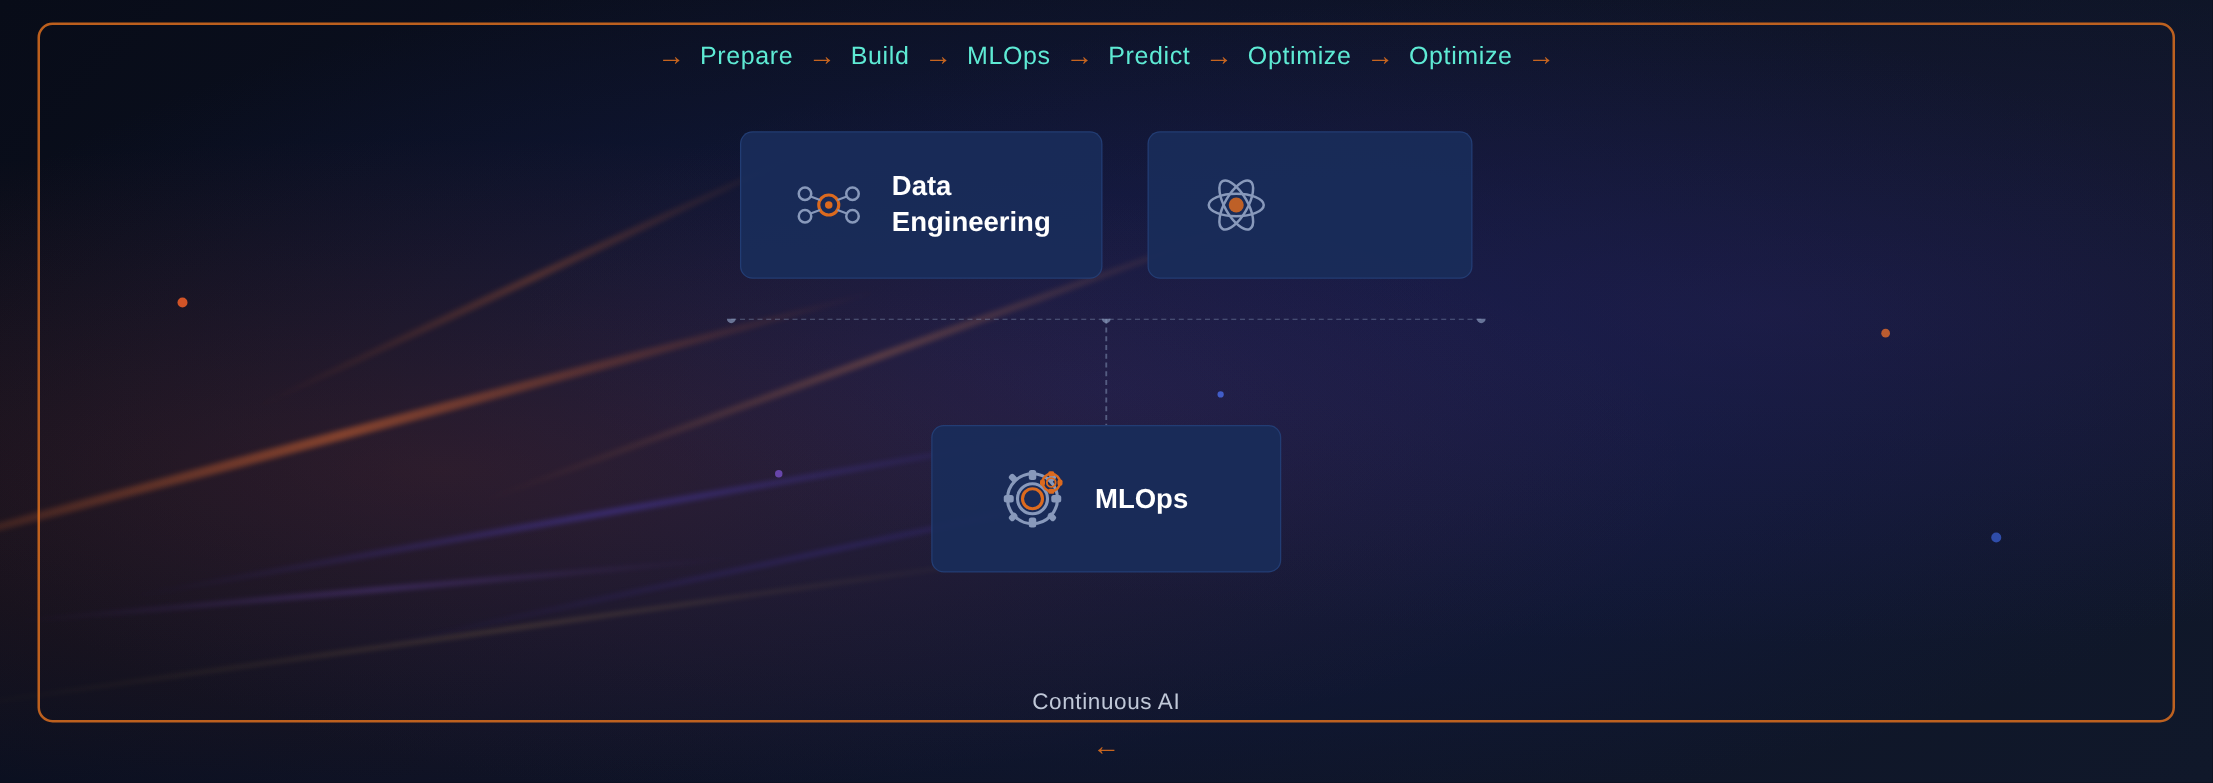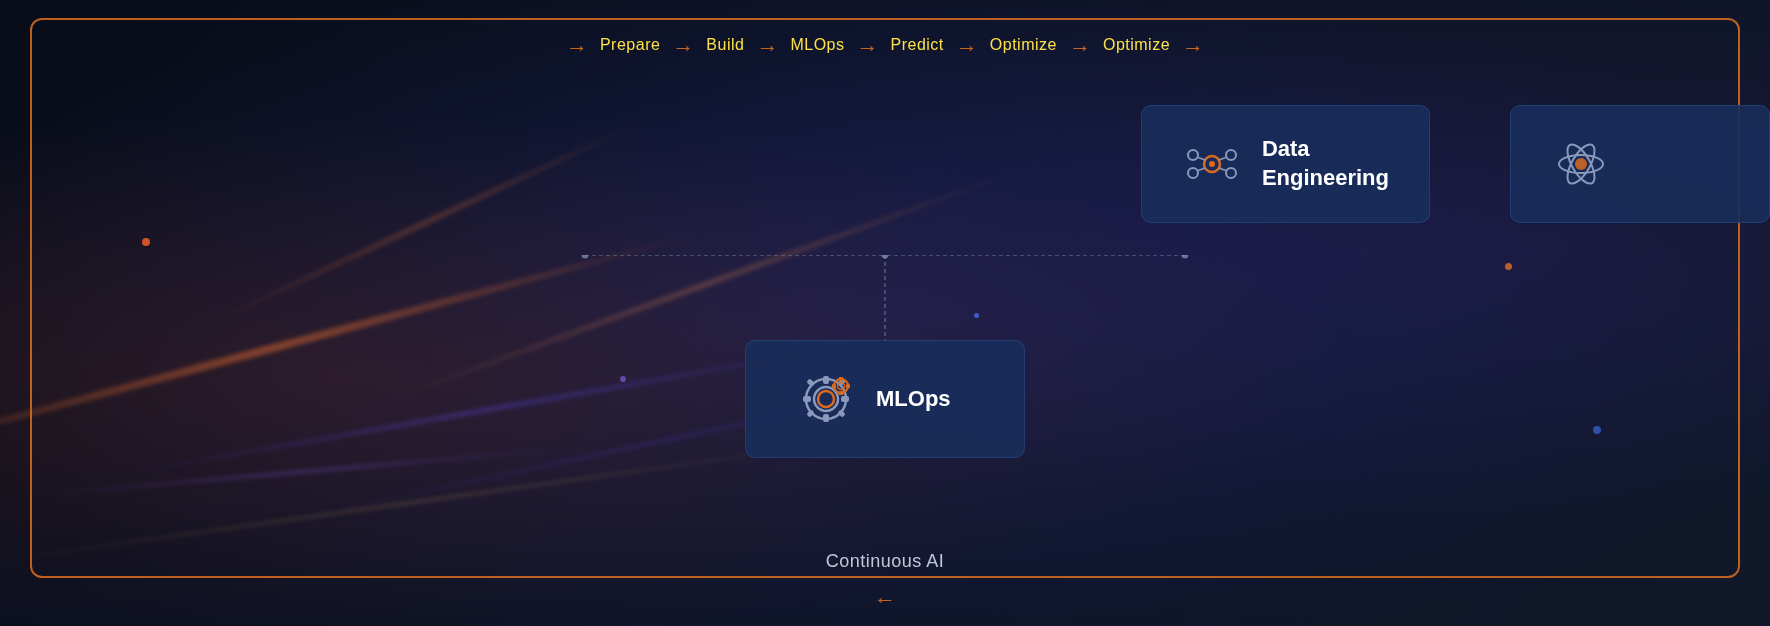--- a/index.html
+++ b/index.html
@@ -115,43 +115,43 @@
       gap: 0;
     }
 
     .pipeline-step {
       display: flex;
       align-items: center;
       gap: 8px;
     }
 
     .step-label {
-      color: #fde047;
-      font-size: 16px;
+      color: #5eead4;
+      font-size: 20px;
       font-weight: 500;
       letter-spacing: 0.5px;
       white-space: nowrap;
     }
 
     .arrow {
       color: rgba(220, 110, 30, 0.9);
       font-size: 22px;
       margin: 0 12px;
     }
 
     
     .cards-row {
       position: absolute;
       top: 105px;
       left: 0;
       right: 0;
       display: flex;
       align-items: center;
-      justify-content: flex-end;
-      gap: 80px;
+      justify-content: center;
+      gap: 36px;
     }
 
     .card {
       background: rgba(25, 45, 90, 0.92);
       border: 1.5px solid rgba(40, 70, 130, 0.7);
       border-radius: 10px;
       padding: 28px 40px;
       display: flex;
       align-items: center;
       gap: 20px;

